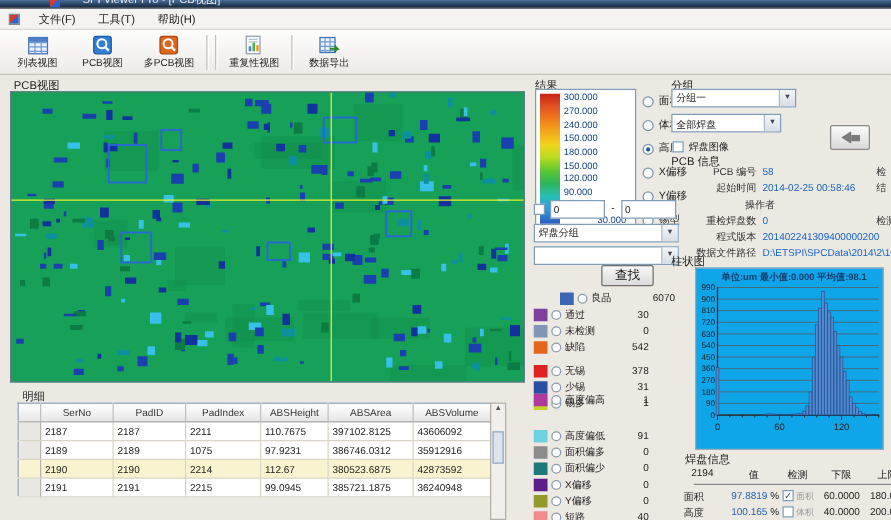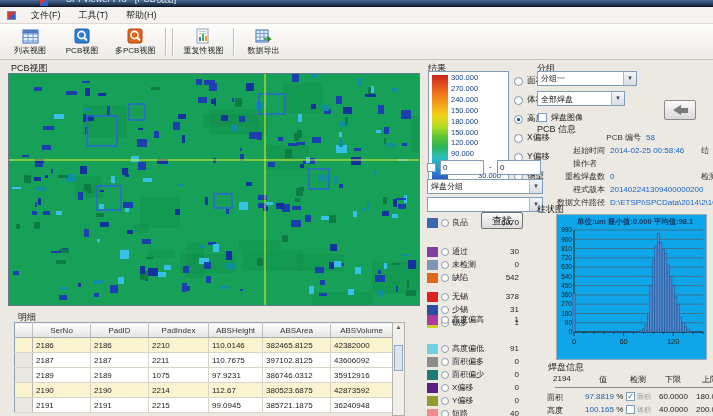--- a/index.html
+++ b/index.html
@@ -431,29 +431,20 @@
         <th></th>
         <th>SerNo</th>
         <th>PadID</th>
         <th>PadIndex</th>
         <th>ABSHeight</th>
         <th>ABSArea</th>
         <th>ABSVolume</th>
       </tr>
     </thead>
   <tbody id="detail-body">
-      <tr class="odd">
-        <td class="rowhdr"></td>
-        <td>2186</td>
-        <td>2186</td>
-        <td>2210</td>
-        <td>110.0146</td>
-        <td>382465.8125</td>
-        <td>42382000</td>
-      </tr>
       <tr class="even">
         <td class="rowhdr"></td>
         <td>2187</td>
         <td>2187</td>
         <td>2211</td>
         <td>110.7675</td>
         <td>397102.8125</td>
         <td>43606092</td>
       </tr>
       <tr class="even">
@@ -541,21 +532,21 @@
 <div class="combo abs" style="left:427px; top:179px; width:116px;">
   <span>焊盘分组</span>
   <span class="arrowbox">▼</span>
 </div>
 <div class="combo abs" style="left:427px; top:197px; width:116px;">
   <span class="arrowbox">▼</span>
 </div>
 <div id="findbtn" class="abs">查找</div>
 
 <div id="legend-list">
-    <div class="leg-row" style="top: 216px;">
+    <div class="leg-row" style="top: 232px; margin-left: 21px;">
       <span class="leg-sw" style="background: rgb(58, 103, 177);"></span>
       <span class="leg-rad"></span>
       <span class="leg-lab">良品</span>
       <span class="leg-cnt">6070</span>
     </div>
     <div class="leg-row" style="top: 245px;">
       <span class="leg-sw" style="background: rgb(126, 63, 157);"></span>
       <span class="leg-rad"></span>
       <span class="leg-lab">通过</span>
       <span class="leg-cnt">30</span>
@@ -647,23 +638,23 @@
   <span class="checkbox"></span>
   <span style="margin-left:4px;">焊盘图像</span>
 </div>
 <div id="arrowbtn" class="abs">
   <span class="arrow-left"></span>
   <span class="arrow-left-bar"></span>
 </div>
 
 <div class="seclabel abs" style="left:537px; top:123px;">PCB 信息</div>
 <div id="info-rows">
-    <div class="inforow" style="left: 537px; top: 132px; margin-left: 36px;"><span class="lab">PCB 编号</span><span class="val">58</span><span class="frag">检</span></div>
+    <div class="inforow" style="left: 537px; top: 132px;"><span class="lab">PCB 编号</span><span class="val">58</span><span class="frag">检</span></div>
     <div class="inforow" style="left: 537px; top: 145px;"><span class="lab">起始时间</span><span class="val">2014-02-25 00:58:46</span><span class="frag">结</span></div>
-    <div class="inforow" style="left: 529px; top: 158px;"><span class="lab">操作者</span><span class="val"></span></div>
+    <div class="inforow" style="left: 552px; top: 158px;"><span class="lab">操作者</span><span class="val"></span></div>
     <div class="inforow" style="left: 537px; top: 171px;"><span class="lab">重检焊盘数</span><span class="val">0</span><span class="frag">检测</span></div>
     <div class="inforow" style="left: 537px; top: 184px;"><span class="lab">程式版本</span><span class="val">201402241309400000200</span></div>
     <div class="inforow" style="left: 537px; top: 197px;"><span class="lab">数据文件路径</span><span class="val">D:\ETSPI\SPCData\2014\2\1006.svi</span></div>
   </div>
 
 <div class="seclabel abs" style="left:537px; top:203px;">柱状图</div>
 <div id="histbox" class="abs">
   <div id="histtitle">单位:um 最小值:0.000 平均值:98.1</div>
   <svg id="histogram-svg" width="149" height="130" style="position:absolute; left:0; top:11px;">
       <line x1="17" y1="4.0" x2="146" y2="4.0" stroke="#555" stroke-width="0.6"></line>

